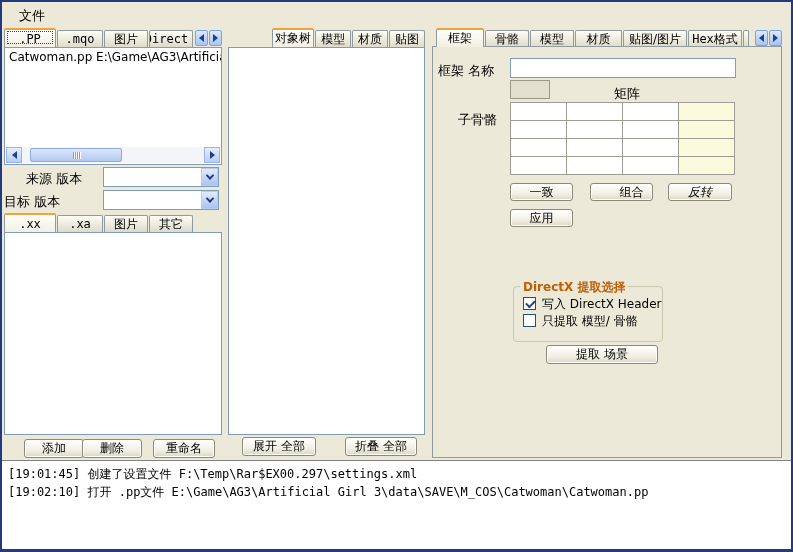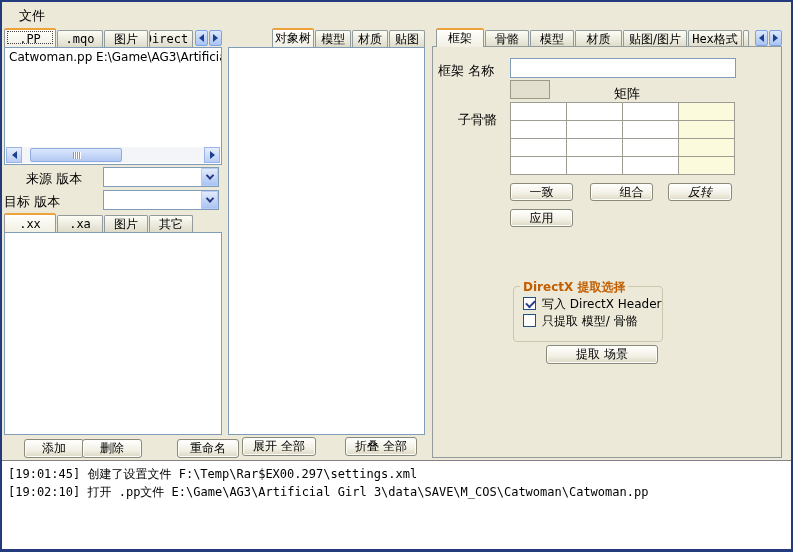--- a/index.html
+++ b/index.html
@@ -136,21 +136,21 @@
     <div class="tab mono sel" style="width:52px;">.xx</div>
     <div class="tab mono" style="width:46px;">.xa</div>
     <div class="tab" style="width:44px;">图片</div>
     <div class="tab" style="width:44px;">其它</div>
   </div>
 
   <div class="listbox" style="left:2px;top:230px;width:218px;height:203px;"></div>
 
   <div class="btn" style="left:22px;top:437px;width:60px;height:19px;">添加</div>
   <div class="btn" style="left:80px;top:437px;width:60px;height:19px;">删除</div>
-  <div class="btn" style="left:151px;top:437px;width:62px;height:19px;margin-left:24px;">重命名</div>
+  <div class="btn" style="left:151px;top:437px;width:62px;height:19px;">重命名</div>
 
   <div class="tabstrip" style="left:226px;top:26px;width:198px;padding-left:44px;">
     <div class="tab sel" style="width:58px;">对象树</div>
     <div class="tab" style="width:48px;">模型</div>
     <div class="tab" style="width:48px;">材质</div>
     <div class="tab" style="width:48px;">贴图</div>
   </div>
 
   <div class="listbox" style="left:226px;top:45px;width:197px;height:388px;"></div>
 

